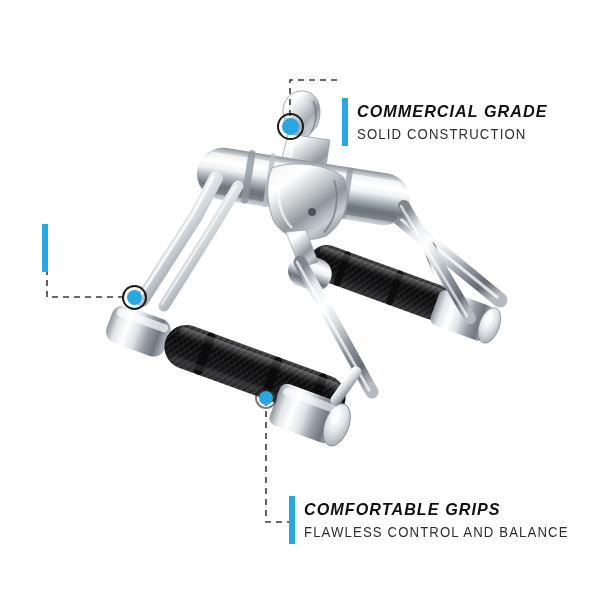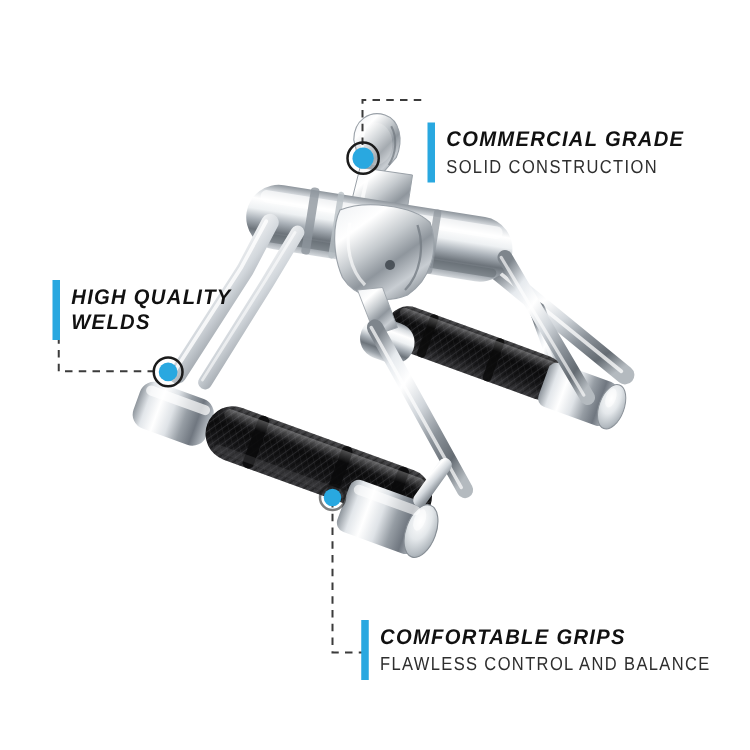--- a/index.html
+++ b/index.html
@@ -276,24 +276,20 @@
   <div class="callout" id="c-commercial">
     <div class="accent-bar"></div>
     <div class="callout-text">
       <div class="callout-title">COMMERCIAL GRADE</div>
       <div class="callout-sub">SOLID CONSTRUCTION</div>
     </div>
   </div>
 
   <div class="callout two-line" id="c-welds">
     <div class="accent-bar"></div>
-    <div class="callout-text">
-      <div class="callout-title">HIGH QUALITY</div>
-      <div class="callout-title">WELDS</div>
-    </div>
   </div>
 
   <div class="callout" id="c-grips">
     <div class="accent-bar"></div>
     <div class="callout-text">
       <div class="callout-title">COMFORTABLE GRIPS</div>
       <div class="callout-sub">FLAWLESS CONTROL AND BALANCE</div>
     </div>
   </div>
 

